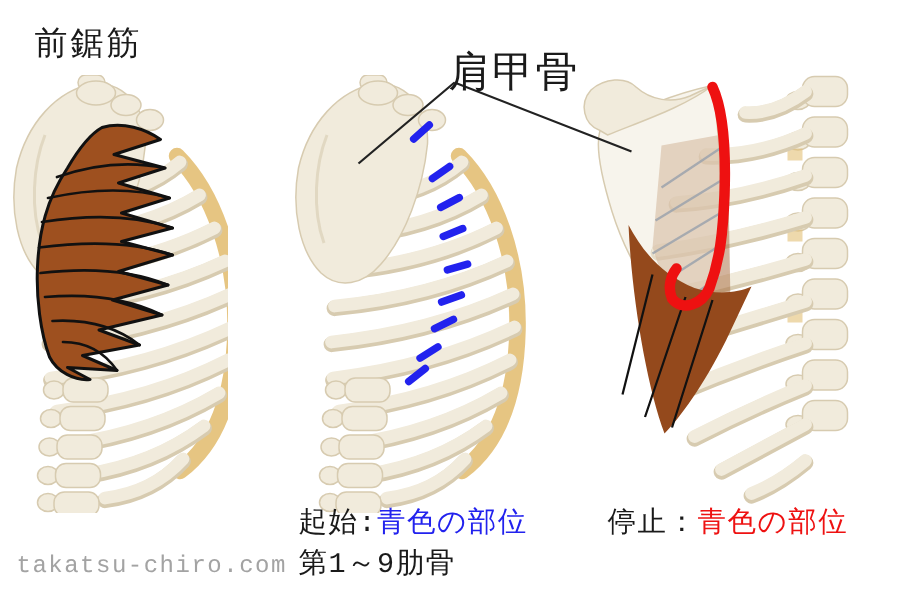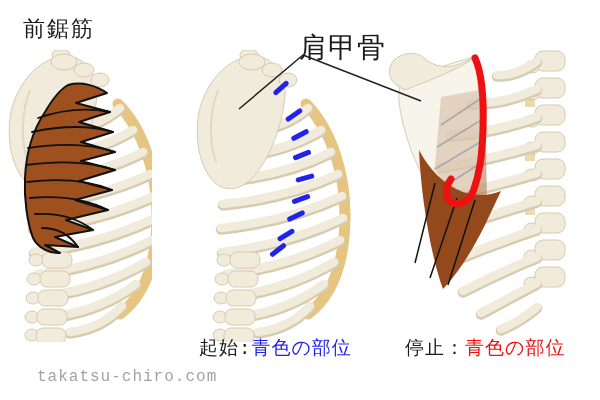--- a/index.html
+++ b/index.html
@@ -7,21 +7,21 @@
   #canvas{position:relative;width:600px;height:388px;background:#fff;overflow:hidden;font-family:Liberation Mono, monospace;}
   .abs{position:absolute;}
   .txt{color:var(--text-black);white-space:nowrap;}
   #title{left:23px;top:14px;font-size:22px;letter-spacing:2px;}
   #scapula-label{left:299px;top:29px;font-size:28px;letter-spacing:1px;}
   .caption{font-size:19px;line-height:27px;letter-spacing:1px;}
   #origin-caption{left:199px;top:336px;}
   #insertion-caption{left:405px;top:336px;}
   .blue{color:var(--origin-blue);}
   .red{color:var(--insertion-red);}
-  #watermark{left:37px;top:368px;font-size:16px;color:var(--watermark-gray);letter-spacing:1px;}
+  #watermark{left:11px;top:368px;font-size:16px;color:var(--watermark-gray);letter-spacing:1px;}
   svg{display:block;}
   .fig{position:absolute;}
   .bone{fill:var(--bone-cream);stroke:var(--bone-shadow);stroke-width:1;}
   .rib-shadow{fill:none;stroke:var(--bone-shadow);stroke-width:10.5;stroke-linecap:round;}
   .rib-main{fill:none;stroke:var(--bone-cream);stroke-width:8.5;stroke-linecap:round;}
   .cart{fill:none;stroke:var(--cartilage-yellow);stroke-width:11;stroke-linecap:round;opacity:.9;}
   .muscle{fill:var(--muscle-brown);stroke:#111;stroke-width:2;stroke-linejoin:round;}
   .muscle-lines{fill:none;stroke:#111;stroke-width:1.8;stroke-linecap:round;}
   .origin-dash{stroke:var(--origin-blue);stroke-width:5;stroke-linecap:round;}
   .insertion-line{fill:none;stroke:var(--insertion-red);stroke-width:7;stroke-linecap:round;}
@@ -125,20 +125,21 @@
 
   <svg class="abs" style="left:0;top:0;pointer-events:none" width="600" height="400" viewBox="0 0 600 400">
     <path class="pointer" d="M303,55 L239,109 M303,55 L421,101"></path>
   </svg>
 
   <div id="title" class="abs txt">前鋸筋</div>
   <div id="scapula-label" class="abs txt">肩甲骨</div>
 
   <div id="origin-caption" class="abs txt caption">
     <div class="cap-line"><span>起始:</span><span class="blue">青色の部位</span></div>
+    <div class="cap-line">第1～9肋骨</div>
   </div>
 
   <div id="insertion-caption" class="abs txt caption">
     <div class="cap-line"><span>停止：</span><span class="red">青色の部位</span></div>
   </div>
 
   <div id="watermark" class="abs">takatsu-chiro.com</div>
 </div>
 
 </body></html>

